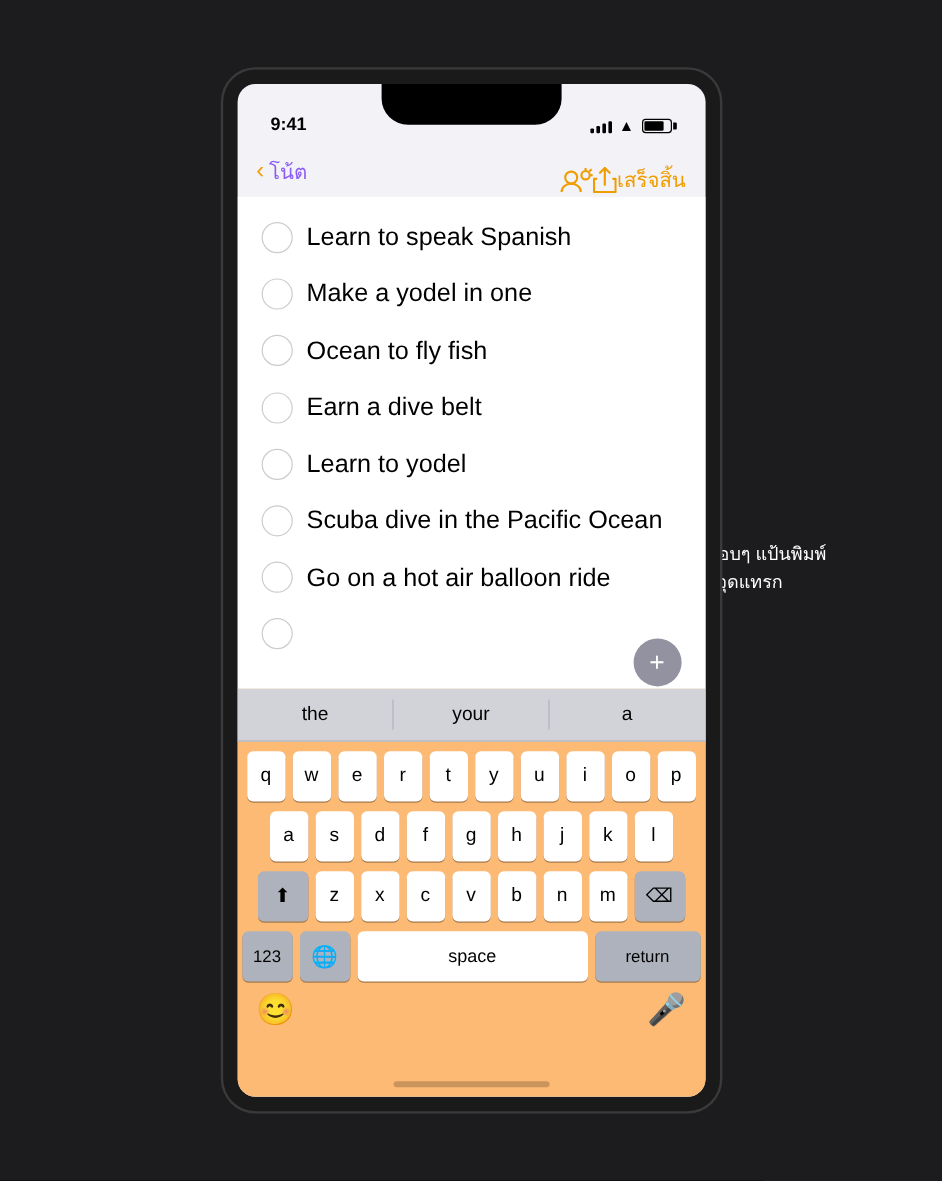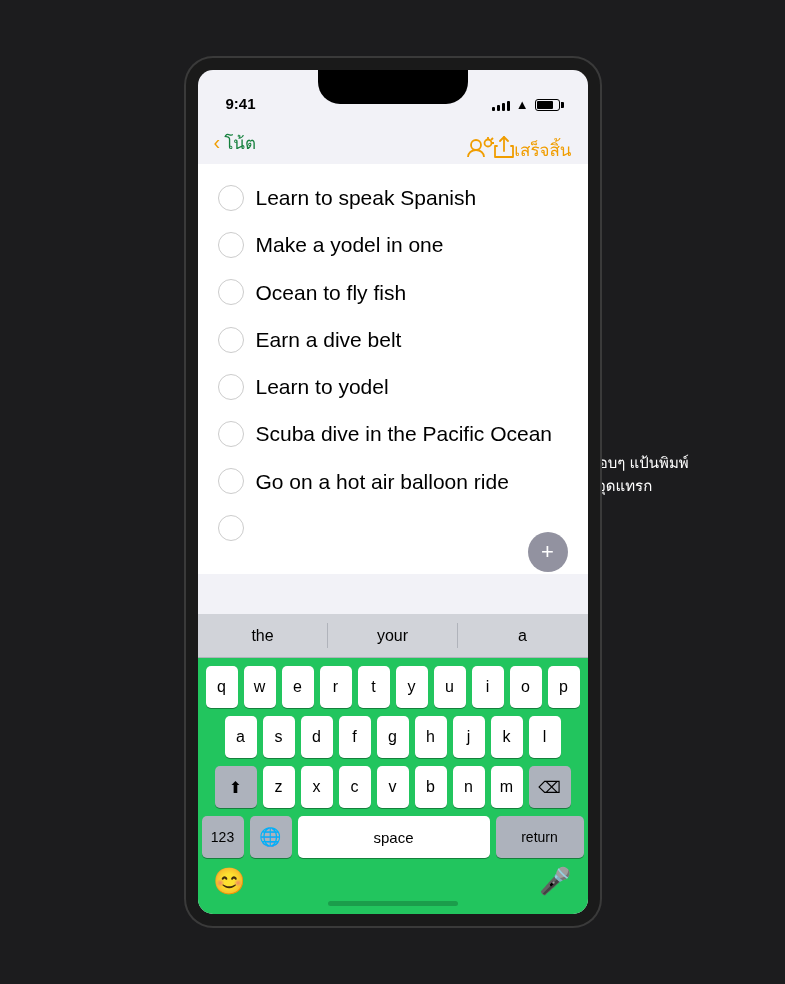--- a/index.html
+++ b/index.html
@@ -133,21 +133,21 @@
     }
 
     .nav-back-chevron {
       font-size: 20px;
       color: #f09d00;
       line-height: 1;
     }
 
     .nav-actions {
       display: flex;
-      align-items: flex-start;
+      align-items: center;
       gap: 0;
       margin-top: 15px;
     }
 
     .nav-done {
       color: #f09d00;
       font-size: 17px;
       font-weight: 500;
       cursor: pointer;
     }
@@ -223,22 +223,22 @@
       cursor: pointer;
       z-index: 50;
     }
 
     
     .keyboard-area {
       position: absolute;
       bottom: 0;
       left: 0;
       right: 0;
-      height: 300px;
-      background: #22c55e;
+      height: 340px;
+      background: #fdba74;
     }
 
     
     .predictive-bar {
       height: 44px;
       background: #d1d3d9;
       display: flex;
       align-items: center;
       border-bottom: 1px solid #b0b3bb;
     }
@@ -365,21 +365,21 @@
         <span style="font-size:13px;">▲</span>
         <div class="battery-icon">
           <div class="battery-fill"></div>
         </div>
       </div>
     </div>
 
     <div class="nav-bar">
       <div class="nav-back">
         <span class="nav-back-chevron">‹</span>
-        <span style="font-size:17px; color:#15803d;">โน้ต</span>
+        <span style="font-size:17px; color:#8b5cf6;">โน้ต</span>
       </div>
       <div class="nav-actions">
 
         <svg width="28" height="22" viewBox="0 0 28 22" fill="none">
           <circle cx="10" cy="9" r="5" stroke="#f09d00" stroke-width="1.8" fill="none"></circle>
           <path d="M2 21c0-4 3.6-7 8-7s8 3 8 7" stroke="#f09d00" stroke-width="1.8" fill="none"></path>
           <circle cx="22" cy="7" r="3.5" stroke="#f09d00" stroke-width="1.8" fill="none"></circle>
           <line x1="22" y1="3" x2="22" y2="1" stroke="#f09d00" stroke-width="1.8"></line>
           <line x1="25" y1="4" x2="27" y2="2" stroke="#f09d00" stroke-width="1.8"></line>
           <line x1="26" y1="7" x2="28" y2="7" stroke="#f09d00" stroke-width="1.8"></line>

